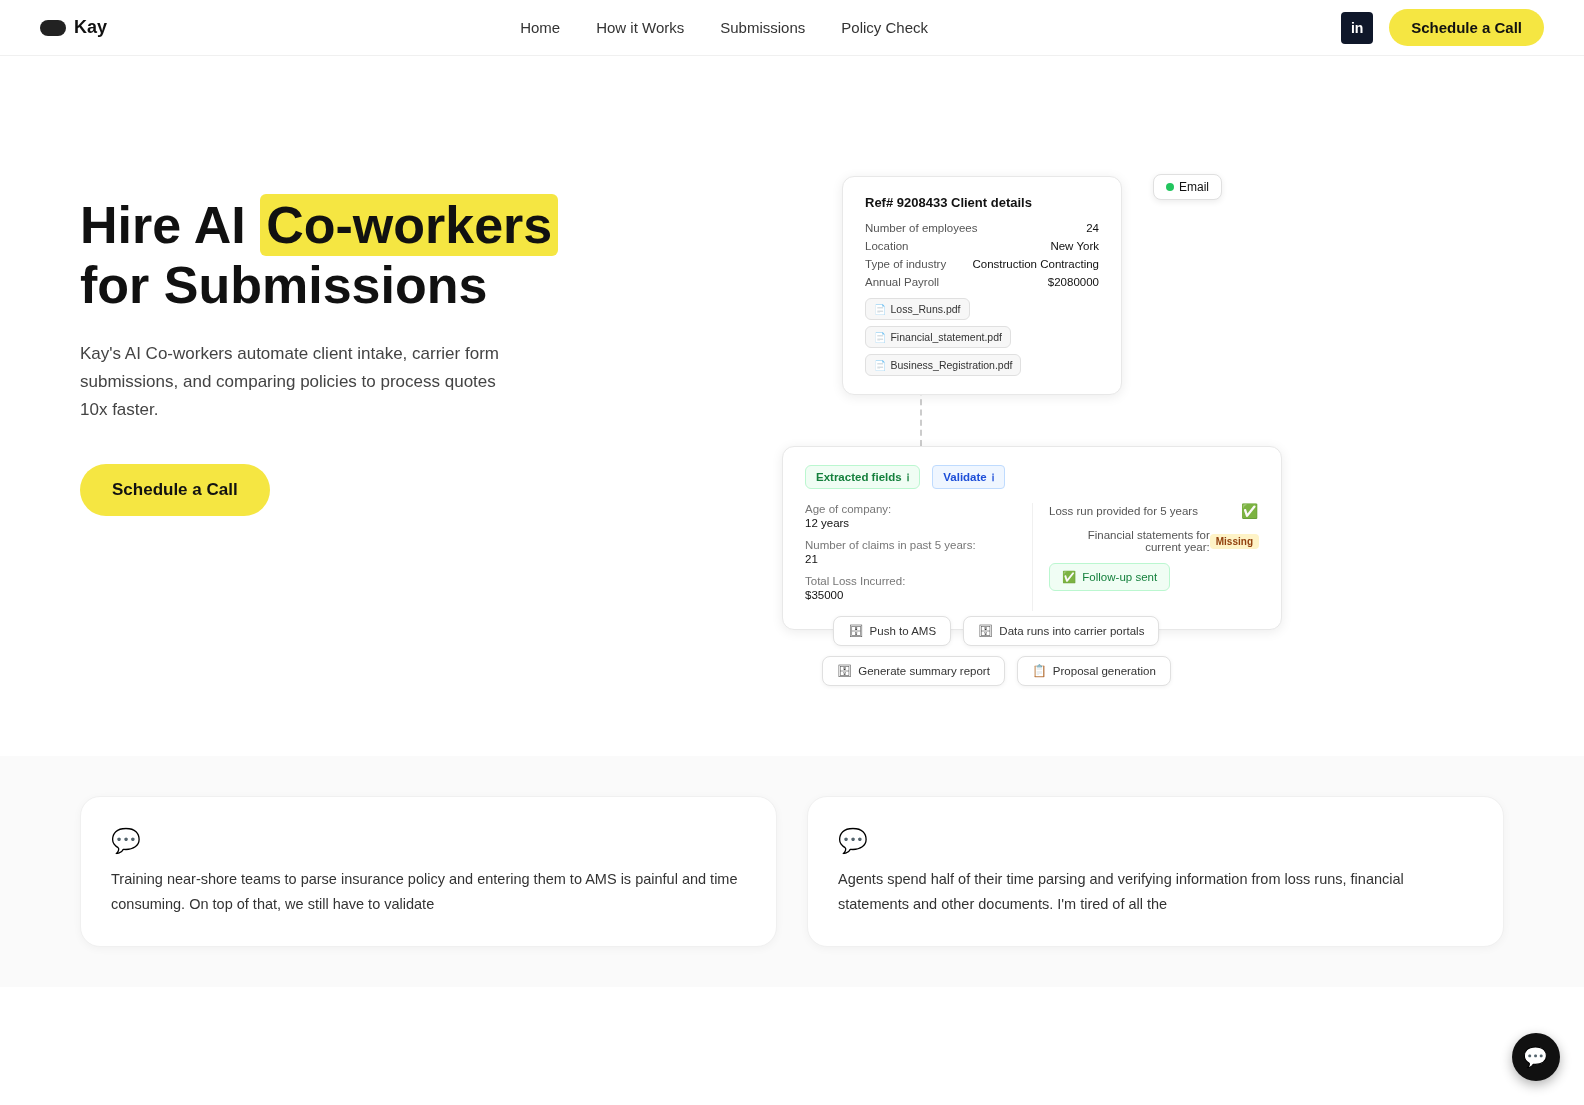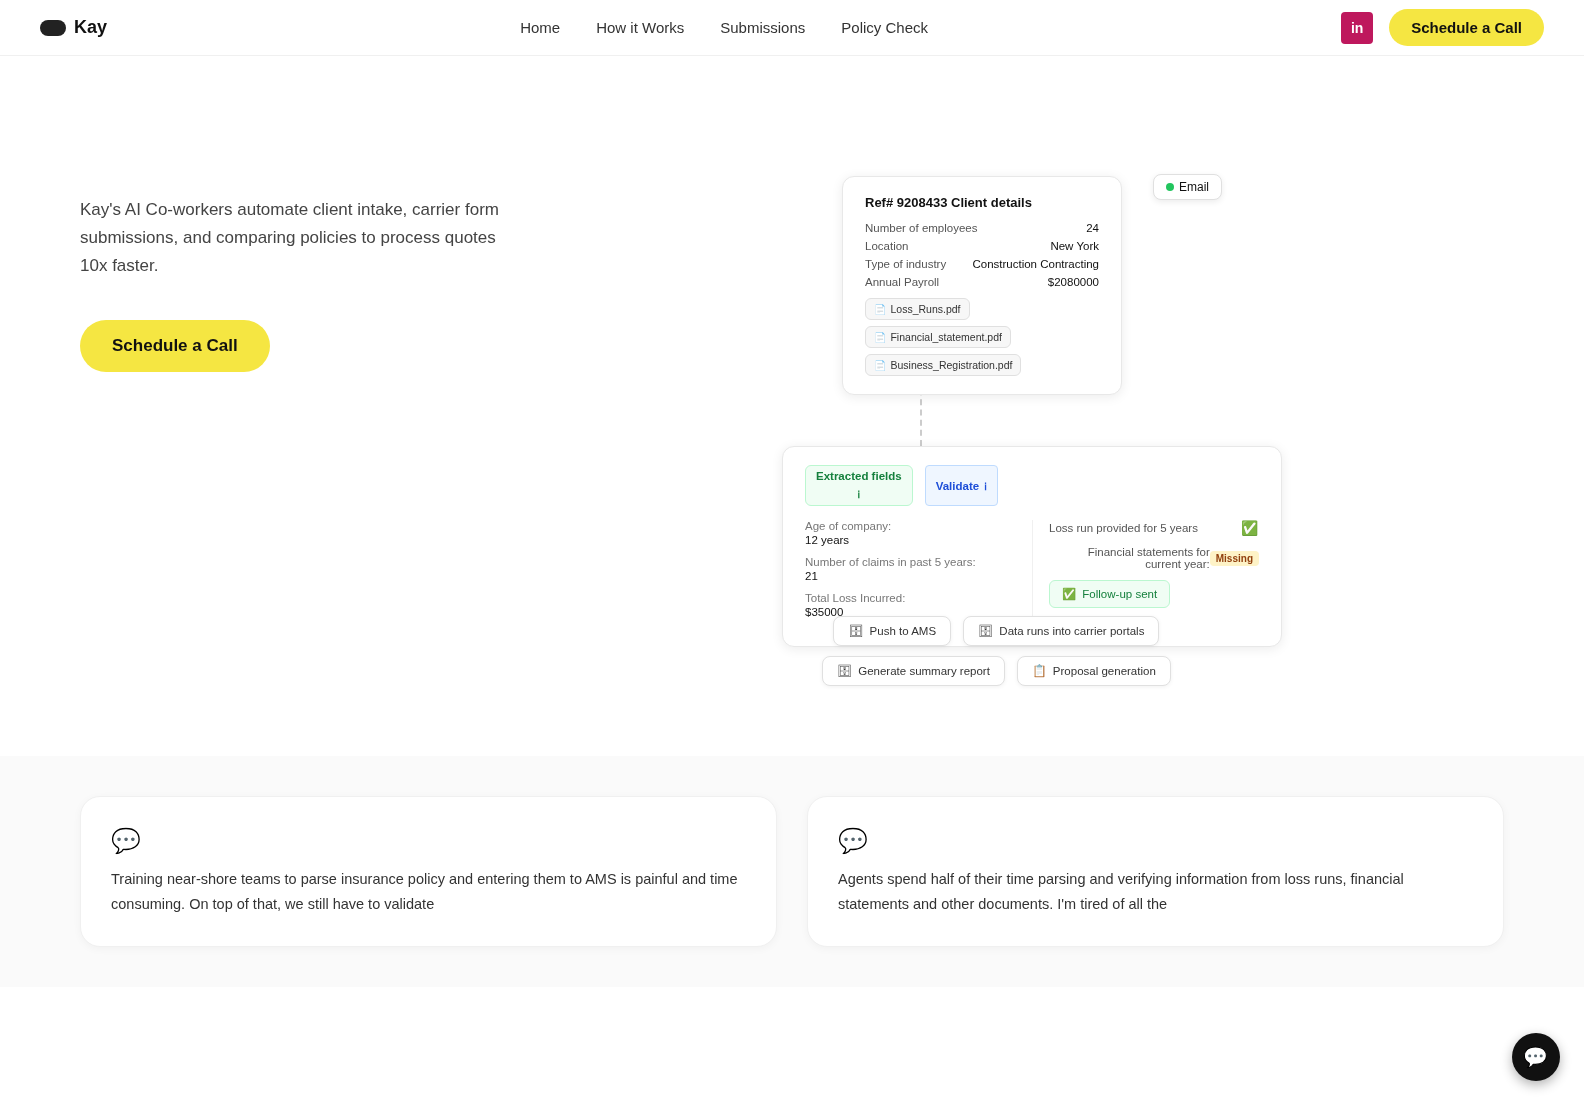--- a/index.html
+++ b/index.html
@@ -13,21 +13,21 @@
     }
     .nav-logo { display: flex; align-items: center; gap: 8px; font-weight: 700; font-size: 18px; }
     .nav-logo-icon {
       width: 26px; height: 16px; background: #222; border-radius: 8px;
       display: flex; align-items: center; justify-content: center;
     }
     .nav-links { display: flex; gap: 36px; }
     .nav-links a { text-decoration: none; color: #333; font-size: 15px; }
     .nav-right { display: flex; align-items: center; gap: 16px; }
     .linkedin-icon {
-      width: 32px; height: 32px; background: #be185d; border-radius: 4px;
+      width: 32px; height: 32px; background: #0f172a; border-radius: 4px;
       display: flex; align-items: center; justify-content: center; color: #fff; font-weight: 700; font-size: 14px;
     }
     .btn-schedule-nav {
       background: #f5e642; border: none; border-radius: 24px; padding: 10px 22px;
       font-weight: 600; font-size: 15px; cursor: pointer; color: #111;
     }
 
     
     .hero {
       display: flex; align-items: flex-start; justify-content: space-between;
@@ -78,21 +78,21 @@
     .card-extracted {
       position: absolute; top: 290px; left: 0px;
       background: #fff; border: 1px solid #e8e8e8; border-radius: 12px;
       padding: 18px 22px; width: 500px;
       box-shadow: 0 2px 12px rgba(0,0,0,0.08);
     }
     .card-extracted-header { display: flex; gap: 12px; margin-bottom: 14px; }
     .tag-extracted {
       background: #f0fdf4; border: 1px solid #bbf7d0; border-radius: 6px;
       padding: 4px 10px; font-size: 11.5px; color: #15803d; font-weight: 600;
-      display: flex; align-items: center; gap: 5px; flex-direction: column;
+      display: flex; align-items: center; gap: 5px;
     }
     .tag-validate {
       background: #eff6ff; border: 1px solid #bfdbfe; border-radius: 4px;
       padding: 4px 10px; font-size: 11.5px; color: #1d4ed8; font-weight: 600;
       display: flex; align-items: center; gap: 5px;
     }
     .info-dot { font-size: 10px; }
     .extracted-grid { display: grid; grid-template-columns: 1fr 1fr; gap: 0; }
     .extracted-col { padding-right: 12px; }
     .data-row { display: flex; flex-direction: column; margin-bottom: 10px; font-size: 11.5px; }
@@ -164,20 +164,23 @@
     <a href="#">Policy Check</a>
   </div>
   <div class="nav-right">
     <div class="linkedin-icon">in</div>
     <button class="btn-schedule-nav">Schedule a Call</button>
   </div>
 </nav>
 
 <section class="hero">
   <div class="hero-left">
+    <h1 class="hero-title">
+      <span>Hire AI </span><span class="hero-title-highlight">Co-workers</span><br><span>for Submissions</span>
+    </h1>
     <p class="hero-desc">Kay's AI Co-workers automate client intake, carrier form submissions, and comparing policies to process quotes 10x faster.</p>
     <button class="btn-schedule-hero">Schedule a Call</button>
   </div>
 
   <div class="hero-right">
     <div class="ui-illustration">
 
       <div class="dashed-line"></div>
 
       <div class="email-btn" style="top: 18px; right: 60px;">

